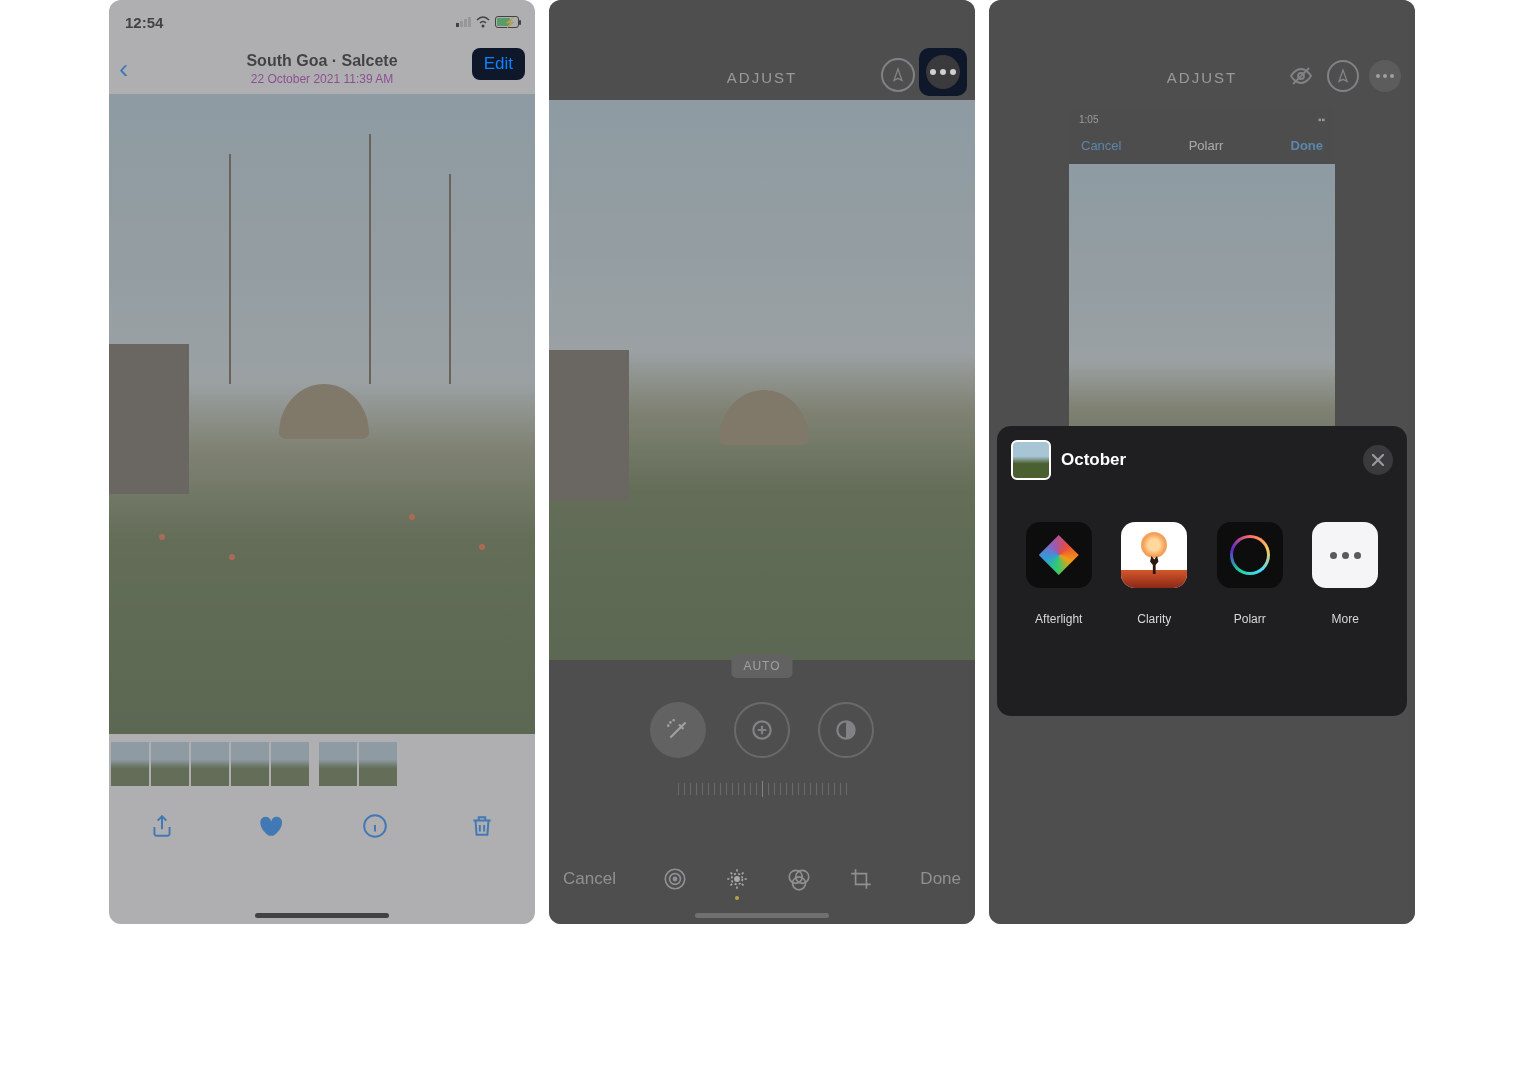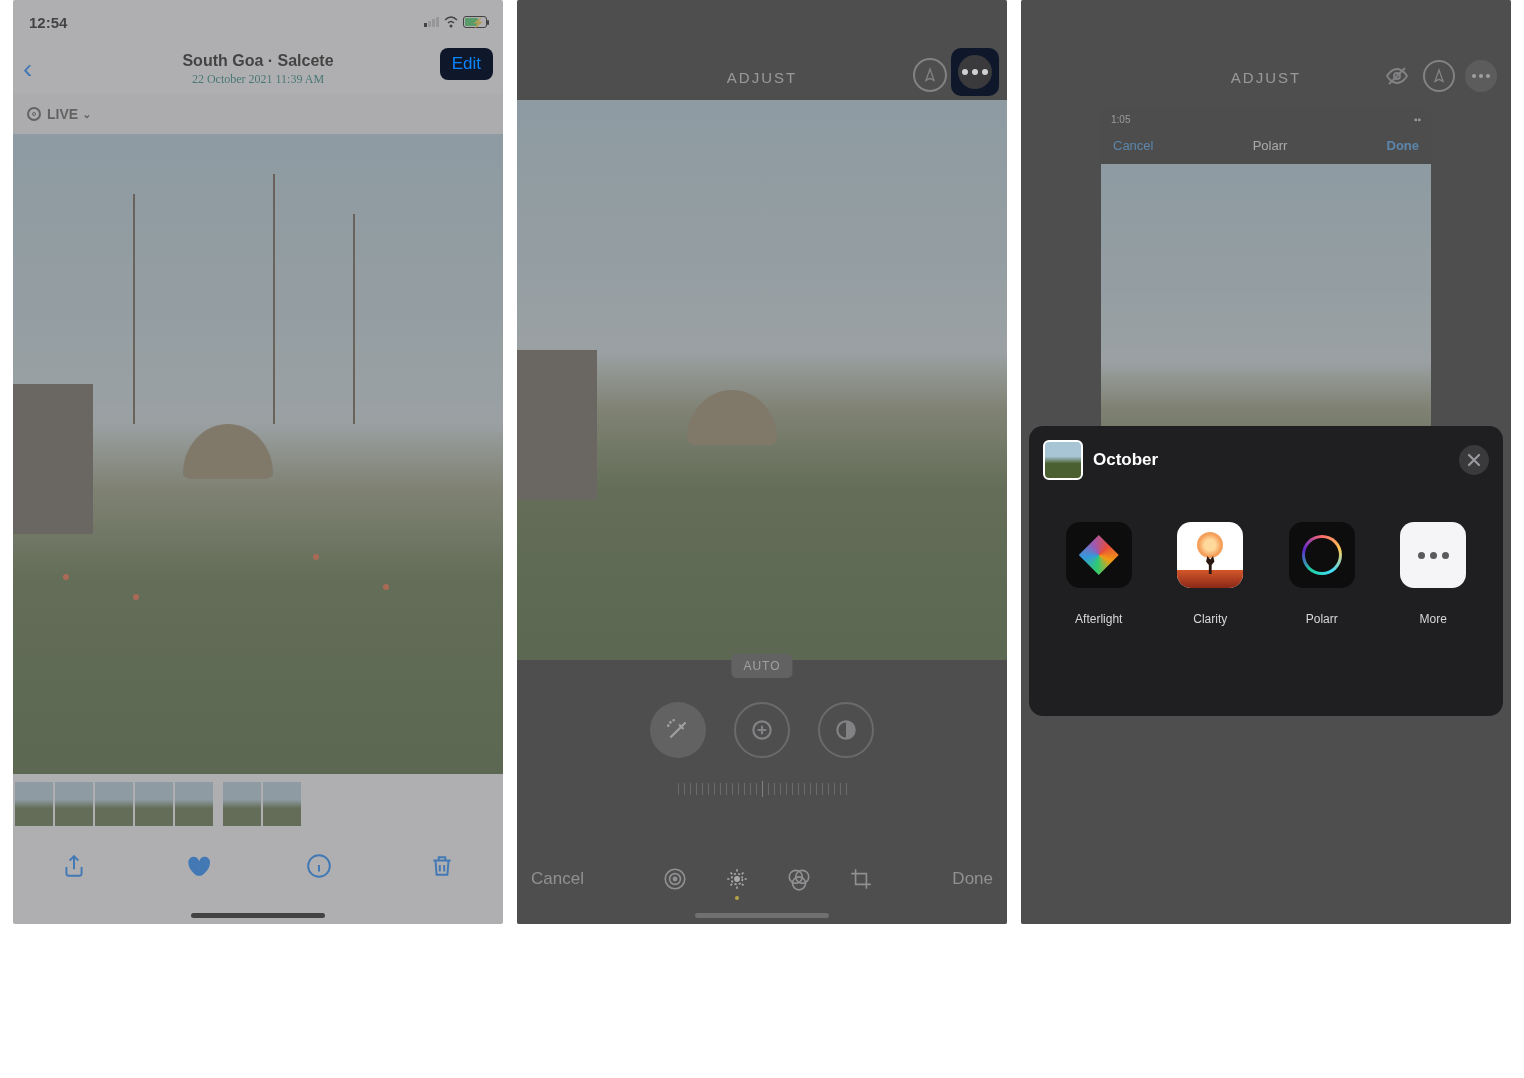--- a/index.html
+++ b/index.html
@@ -8,25 +8,25 @@
     font-family: -apple-system, BlinkMacSystemFont, "Segoe UI", Helvetica, Arial, sans-serif;
     width: 1524px;
     height: 1078px;
     display: flex;
     justify-content: center;
     align-items: flex-start;
     gap: 14px;
     padding: 0;
   }
   .phone {
-    width: 490px;
+    width: 426px;
     height: 924px;
     position: relative;
     overflow: hidden;
-    border-radius: 2px;
+    border-radius: 12px;
   }
   .dim-overlay {
     position: absolute;
     inset: 0;
     background: rgba(120,120,120,0.55);
     pointer-events: none;
     z-index: 50;
   }
   
   .p1-bg { background: #f2f2f7; height:100%; }
@@ -55,21 +55,21 @@
   .nav1 {
     height: 50px;
     display: flex;
     align-items: center;
     padding: 0 10px;
     position: relative;
   }
   .back-chev { color:#007aff; font-size:28px; font-weight:300; }
   .title-block { position:absolute; left:50%; transform:translateX(-50%); text-align:center; }
   .title-block .loc { font-size:16px; font-weight:600; color:#000; }
-  .title-block .ts { font-size:12px; color:#0f766e; margin-top:2px;font-family:Liberation Serif, serif; }
+  .title-block .ts { font-size:12px; color:#a21caf; margin-top:2px; }
 
   .live-bar {
     height: 40px;
     display:flex;
     align-items:center;
     padding: 0 14px;
     font-size:14px;
     font-weight:600;
     color:#4a4a4a;
     background: rgba(0,0,0,0.03);
@@ -348,25 +348,20 @@
           </span>
       </div>
     </div>
     <div class="nav1">
       <span class="back-chev">‹</span>
       <div class="title-block">
         <div class="loc">South Goa · Salcete</div>
         <div class="ts">22 October 2021  11:39 AM</div>
       </div>
       <div style="margin-left:auto;width:54px;"></div>
-    </div>
-    <div class="live-bar">
-      <span class="live-ring"></span>
-      <span>LIVE</span>
-      <span class="live-chev">⌄</span>
     </div>
     <div class="photo-area">
       <div class="building"></div>
       <div class="hut"></div>
       <div class="tree" style="left:120px;top:60px;height:230px;"></div>
       <div class="tree" style="left:260px;top:40px;height:250px;"></div>
       <div class="tree" style="left:340px;top:80px;height:210px;"></div>
       <div class="flower" style="left:50px;top:440px;"></div>
       <div class="flower" style="left:120px;top:460px;"></div>
       <div class="flower" style="left:300px;top:420px;"></div>

